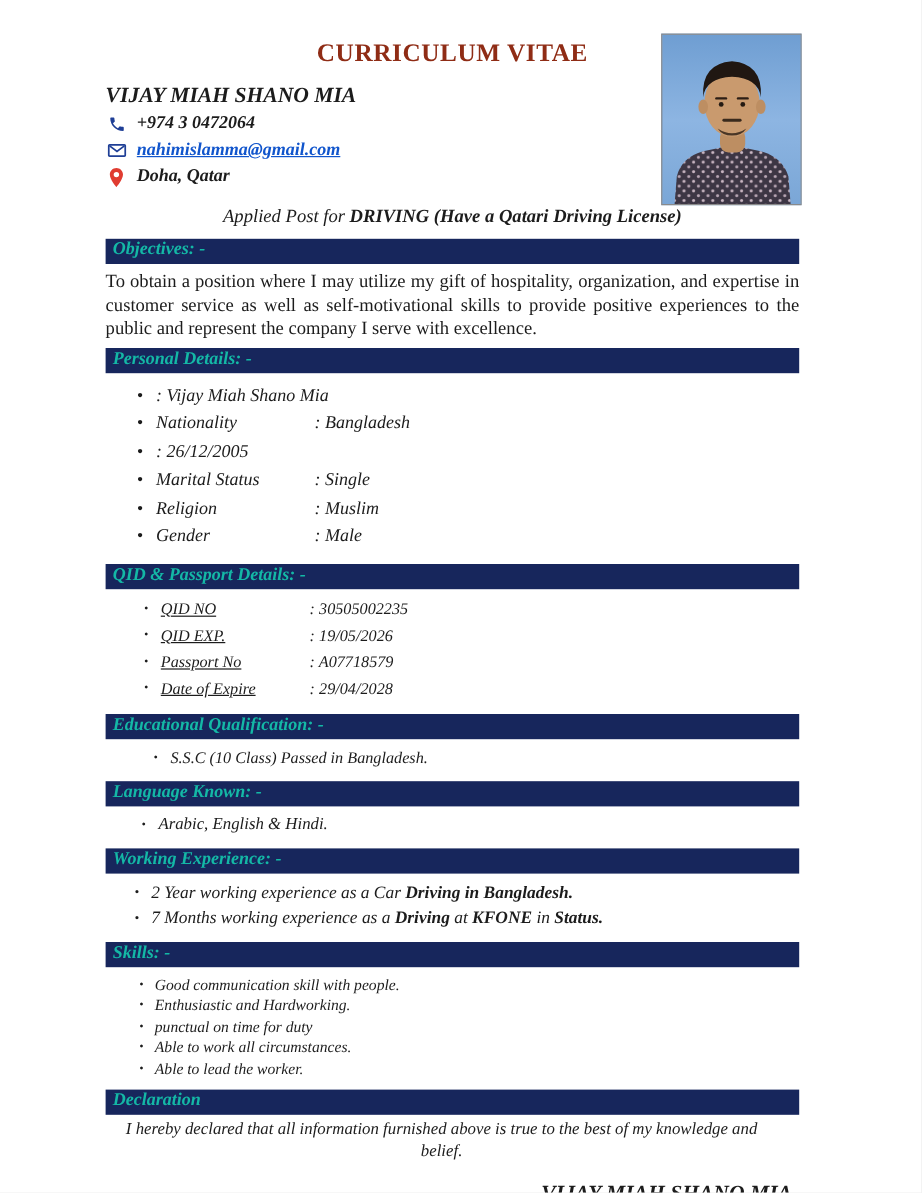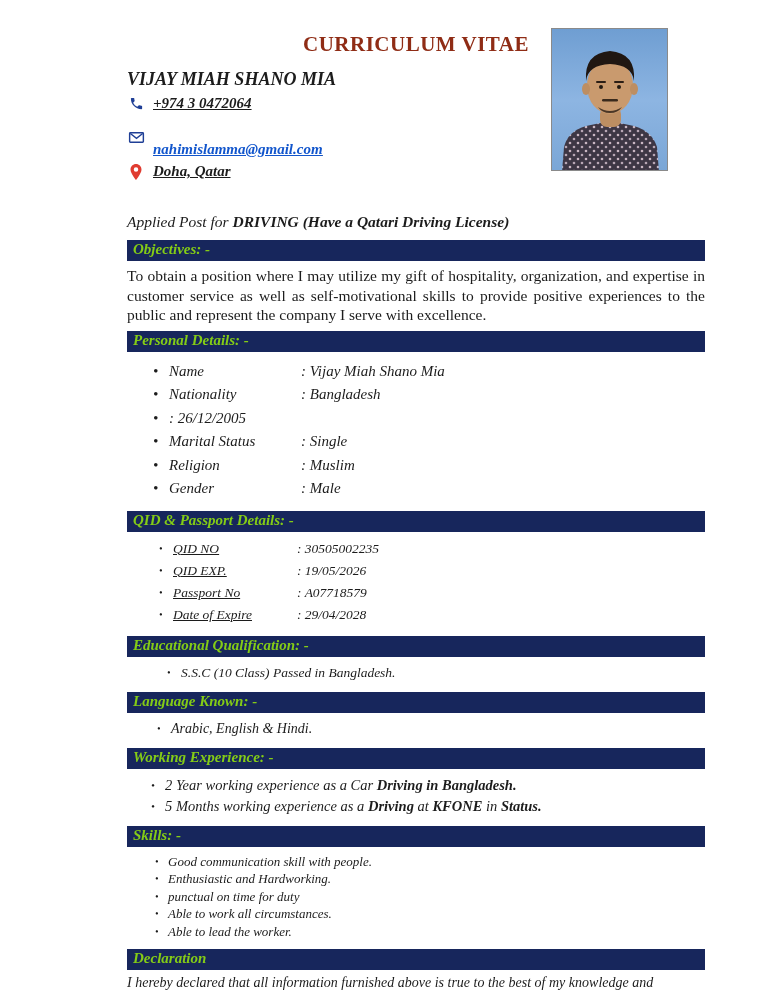--- a/index.html
+++ b/index.html
@@ -8,45 +8,44 @@
     --link:#1155cc;
     --icon_blue:#1f3f96;
     --pin_red:#e03c31;
   }
   *{margin:0;padding:0;box-sizing:border-box;}
   html,body{background:#e9e9e9;}
   .page{
     width:768px;height:994px;background:#ffffff;position:relative;
     font-family:"Liberation Serif",serif;color:#1c1c1c;overflow:hidden;
     margin:0 auto;
-    padding-left:39px;
   }
   .content{margin-left:88px;width:578px;padding-top:32px;}
   .doc-title{
     text-align:center;font-size:21px;font-weight:bold;color:var(--title);
     letter-spacing:.5px;
   }
   .applicant-name{
     font-size:18px;font-weight:bold;font-style:italic;margin-top:12px;
   }
   .contact-row{
     display:flex;align-items:center;gap:8px;margin-top:5px;
-    font-style:italic;font-weight:bold;font-size:15px;text-decoration:underline;
+    font-style:italic;font-weight:bold;font-size:15px;
   }
   .contact-row .icon{display:inline-flex;width:18px;justify-content:center;flex:0 0 18px;}
-  .email-link{color:var(--link);text-decoration:underline;cursor:pointer;margin-top:24px;}
+  .email-link{color:var(--link);text-decoration:underline;cursor:pointer;}
   .photo{
     position:absolute;top:28px;right:100px;width:117px;height:143px;
     border:1px solid #8a8a8a;overflow:hidden;background:#7ea8d8;
   }
   .applied-line{
-    margin-top:33px;font-style:italic;font-size:15.5px;
+    margin-top:16px;text-align:center;font-style:italic;font-size:15.5px;
   }
   .bar{
-    background:var(--header_bg);color:#84cc16;font-weight:bold;font-style:italic;
+    background:var(--header_bg);color:#14b8a6;font-weight:bold;font-style:italic;
     font-size:15px;padding:1px 8px 3px 6px;
   }
   .obj-body{
     font-size:15.5px;line-height:19.5px;text-align:justify;
     margin:5px 0 6px;
   }
   .detail-list{margin:8px 0 10px;}
   .detail-row{display:flex;font-style:italic;font-size:15px;line-height:23.5px;}
   .detail-row .bullet{width:16px;margin-left:26px;flex:0 0 16px;}
   .detail-row .lbl{width:132px;flex:0 0 132px;}
@@ -59,21 +58,21 @@
   .edu .simple-row{font-size:13.5px;line-height:20px;}
   .edu .bullet{width:14px;margin-left:40px;flex:0 0 14px;font-size:10px;}
   .lang .simple-row{font-size:14px;line-height:20px;}
   .lang .bullet{width:14px;margin-left:30px;flex:0 0 14px;font-size:10px;}
   .work .simple-row{font-size:14.5px;line-height:21px;}
   .work .bullet{width:14px;margin-left:24px;flex:0 0 14px;font-size:11px;}
   .skills .simple-row{font-size:13px;line-height:17.5px;}
   .skills .bullet{width:13px;margin-left:28px;flex:0 0 13px;font-size:10px;}
   .gap-s{margin-top:6px;}
   .gap-m{margin-top:9px;}
-  .decl-body{font-style:italic;font-size:14px;line-height:17.5px;margin-top:4px;width:560px;}
+  .decl-body{font-style:italic;font-size:14px;line-height:17.5px;margin-top:4px;width:560px;text-align:center;}
   .signature{
     text-align:right;margin-top:16px;padding-right:6px;
     font-weight:bold;font-style:italic;font-size:18px;
   }
   b{font-weight:bold;}
 </style>
 </head>
 <body>
 
 <div class="page">
@@ -153,21 +152,20 @@
       <span>Applied Post for </span><b>DRIVING (Have a Qatari Driving License)</b>
     </div>
 
     <div class="bar gap-m">Objectives: -</div>
     <div class="obj-body">To obtain a position where I may utilize my gift of hospitality, organization, and expertise in customer service as well as self-motivational skills to provide positive experiences to the public and represent the company I serve with excellence.</div>
 
     <div class="bar">Personal Details: -</div>
     <div class="detail-list">
       <div class="detail-row">
         <span class="bullet">•</span>
-        <span class="lbl">Name</span>
         <span class="val">: Vijay Miah Shano Mia</span>
       </div>
       <div class="detail-row">
         <span class="bullet">•</span>
         <span class="lbl">Nationality</span>
         <span class="val">: Bangladesh</span>
       </div>
       <div class="detail-row">
         <span class="bullet">•</span>
         <span class="val">: 26/12/2005</span>
@@ -230,21 +228,21 @@
     </div>
 
     <div class="bar">Working Experience: -</div>
     <div class="simple-list work">
       <div class="simple-row">
         <span class="bullet">•</span>
         <span><span>2 Year working experience as a Car </span><b>Driving in Bangladesh.</b><span></span><b></b><span></span><b></b></span>
       </div>
       <div class="simple-row">
         <span class="bullet">•</span>
-        <span><span>5 Months working experience as a </span><b>Driving</b><span> at </span><b>KFONE</b><span> in </span><b>Status.</b></span>
+        <span><span>7 Months working experience as a </span><b>Driving</b><span> at </span><b>KFONE</b><span> in </span><b>Status.</b></span>
       </div>
     </div>
 
     <div class="bar gap-s">Skills: -</div>
     <div class="simple-list skills">
       <div class="simple-row">
         <span class="bullet">•</span>
         <span>Good communication skill with people.</span>
       </div>
       <div class="simple-row">

